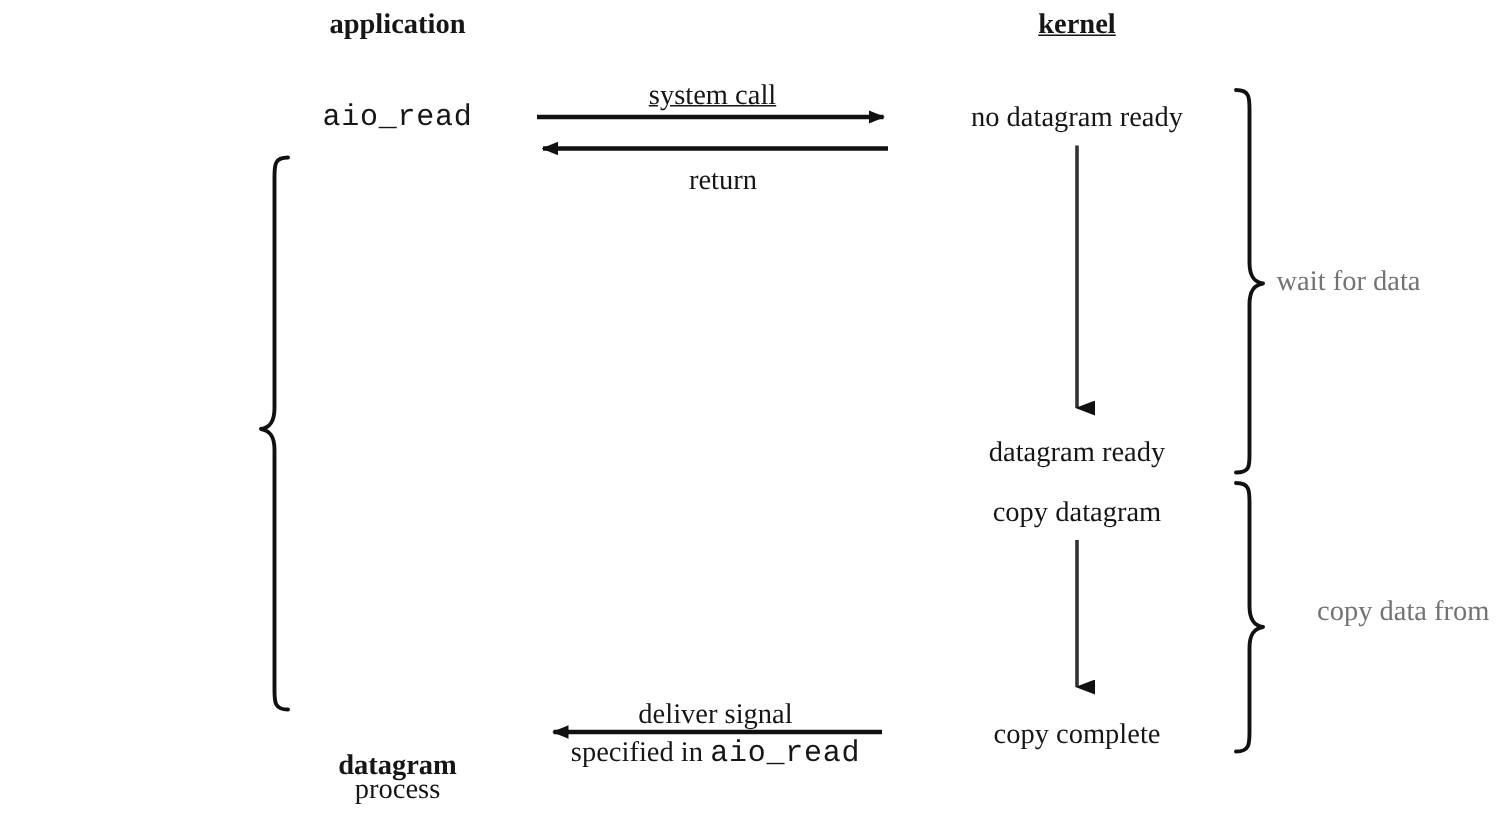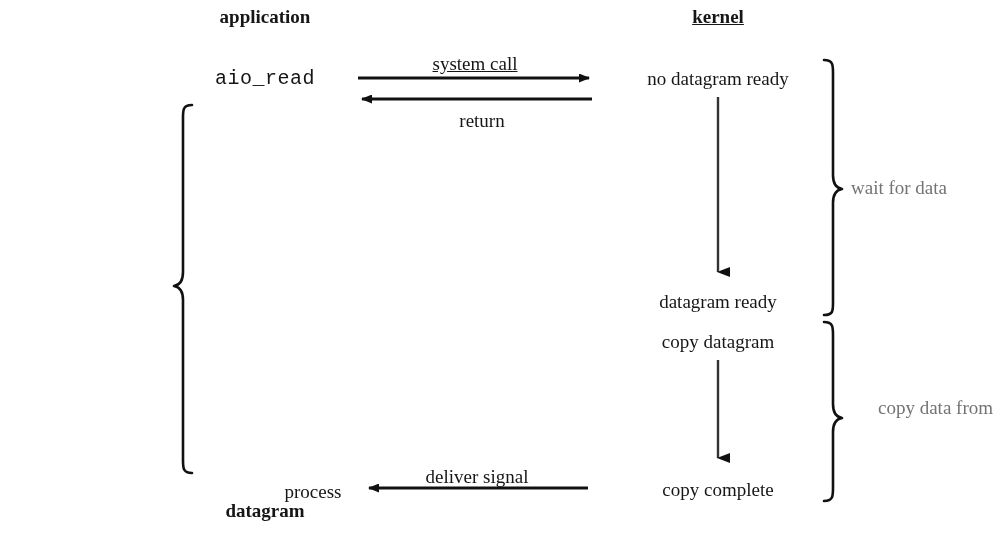--- a/index.html
+++ b/index.html
@@ -60,29 +60,30 @@
 
   <div class="lbl center hdr" style="left:265px; top:6px;">application</div>
 
   <div class="lbl center hdr" style="left:718px; top:6px;text-decoration:underline;">kernel</div>
 
   <div class="lbl center mono" style="left:265px; top:68px;">aio_read</div>
 
   <div class="bracelbl rightal" style="left:0px; top:260px; width:176px;">
   </div>
 
-  <div class="lbl center" style="left:265px; top:481px;margin-left:48px;">process</div>
+  <div class="lbl center" style="left:265px; top:516px;">process</div>
   <div class="lbl center" style="left:265px; top:500px;font-weight:bold;">datagram</div>
 
   <div class="lbl center" style="left:475px; top:53px;text-decoration:underline;">system call</div>
 
   <div class="lbl center" style="left:482px; top:98px;margin-top:12px;">return</div>
 
   <div class="lbl center" style="left:477px; top:466px;font-family:Liberation Serif, serif;">deliver signal</div>
 
+  <div class="lbl center" style="left:477px; top:491px;"><span>specified in </span><span class="mono">aio_read</span></div>
 
   <div class="lbl center" style="left:718px; top:68px;">no datagram ready</div>
 
   <div class="lbl center" style="left:718px; top:331px;">copy datagram</div>
 
   <div class="lbl center" style="left:718px; top:291px;">datagram ready</div>
 
   <div class="lbl center" style="left:718px; top:479px;text-align:center;">copy complete</div>
 
   <div class="bracelbl" style="left:851px; top:176px;">wait for data</div>

